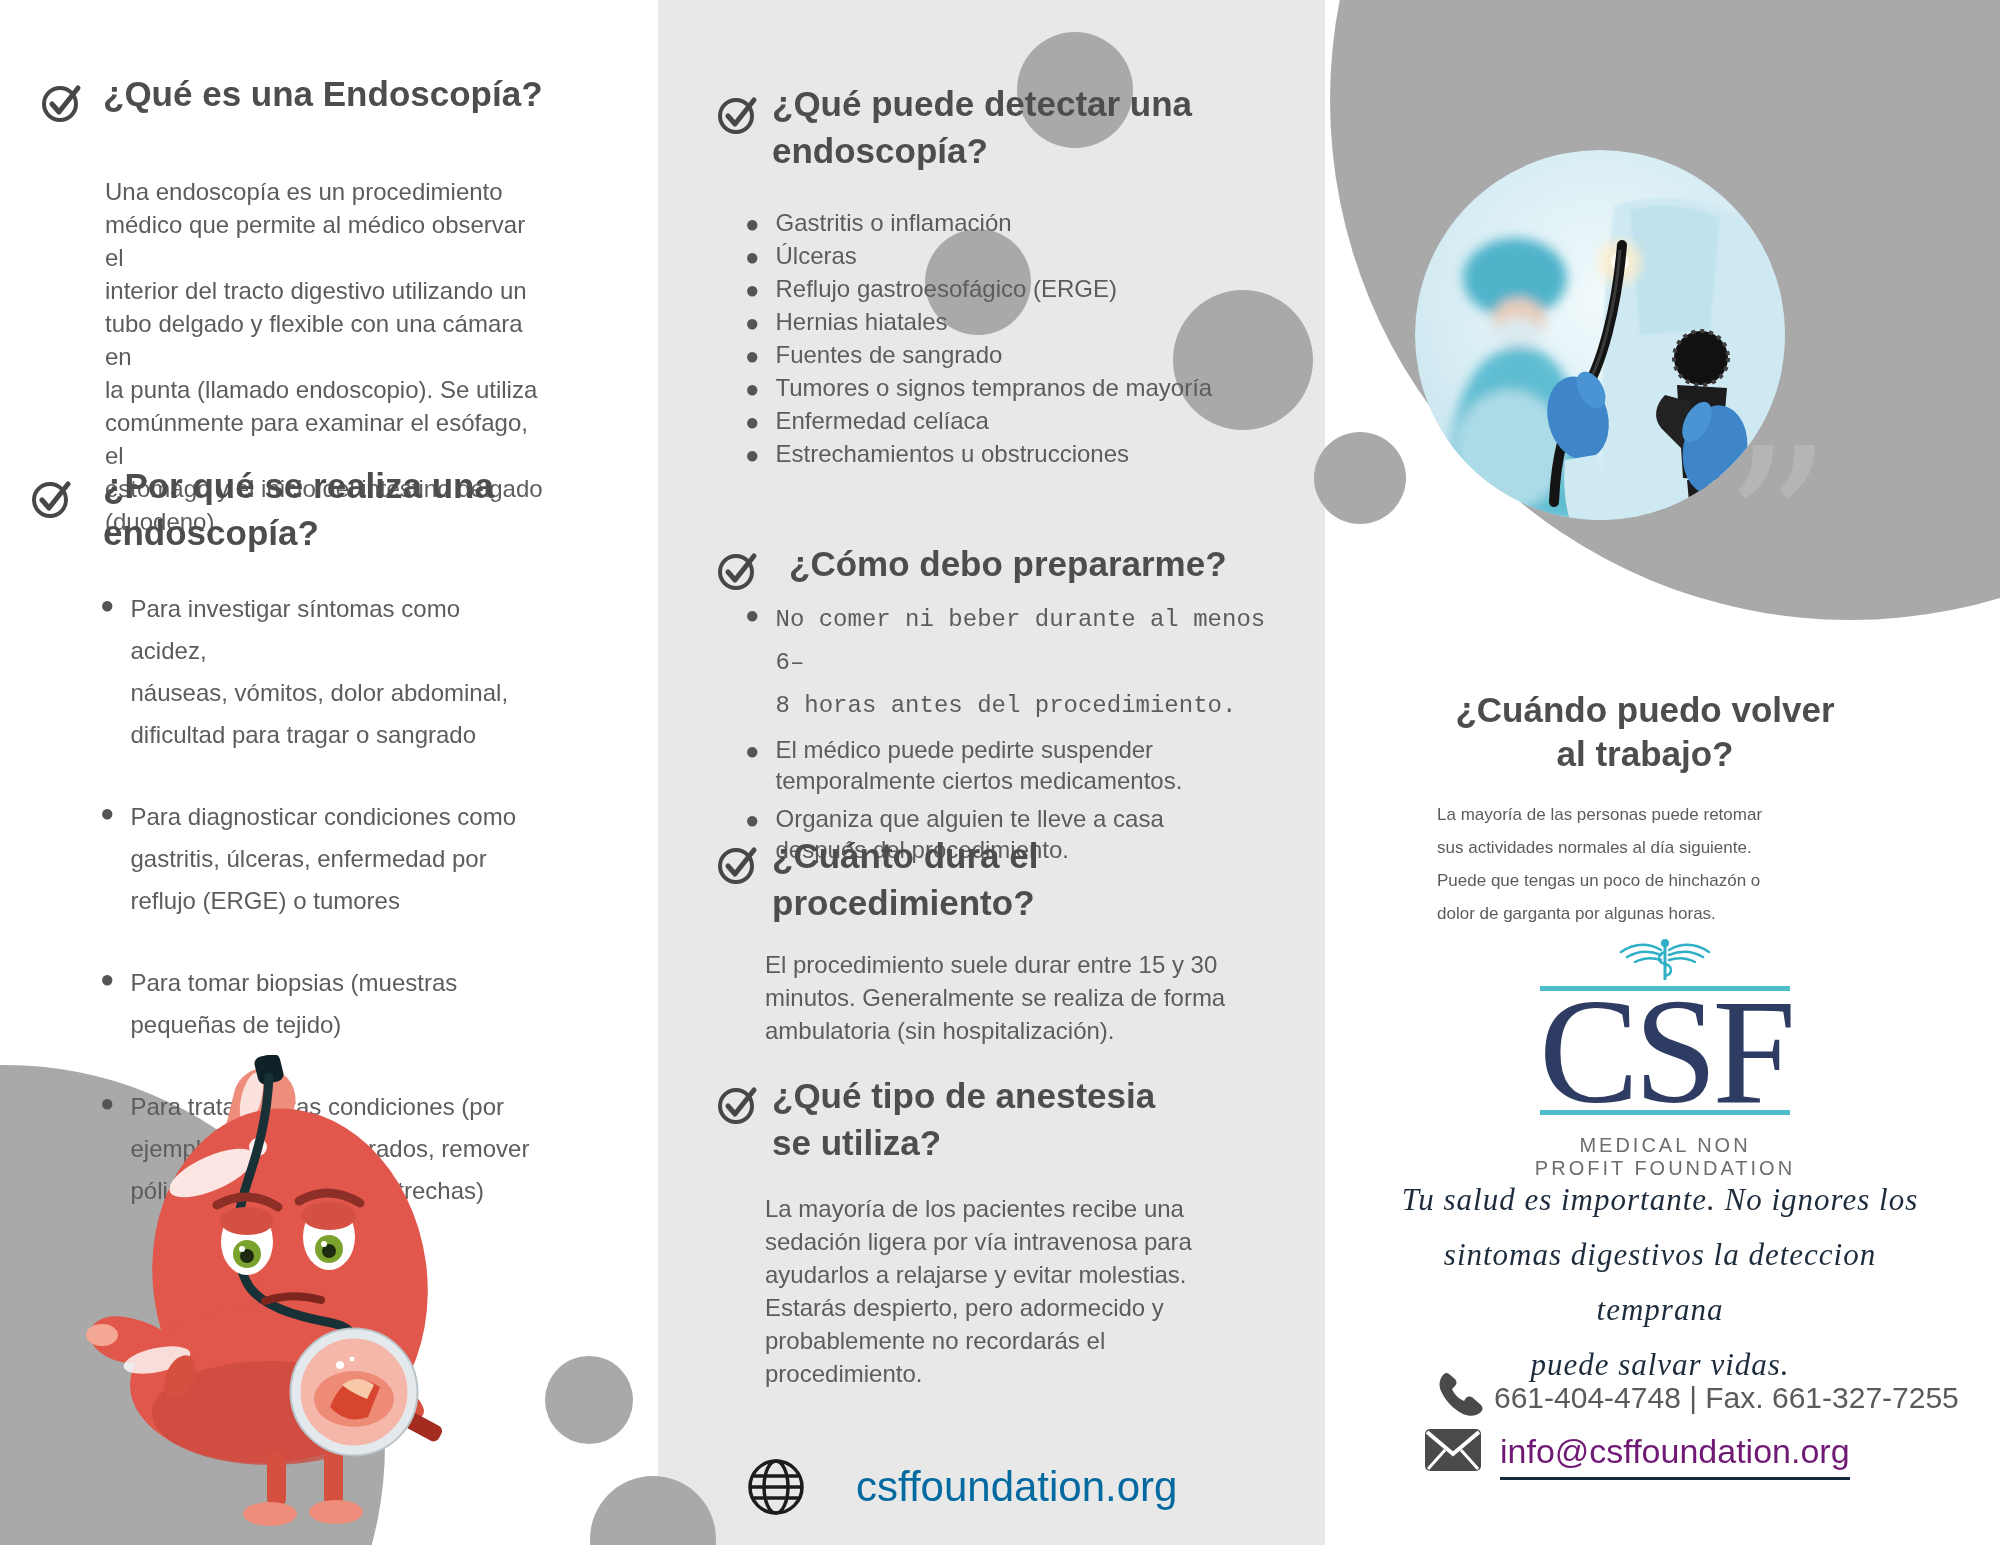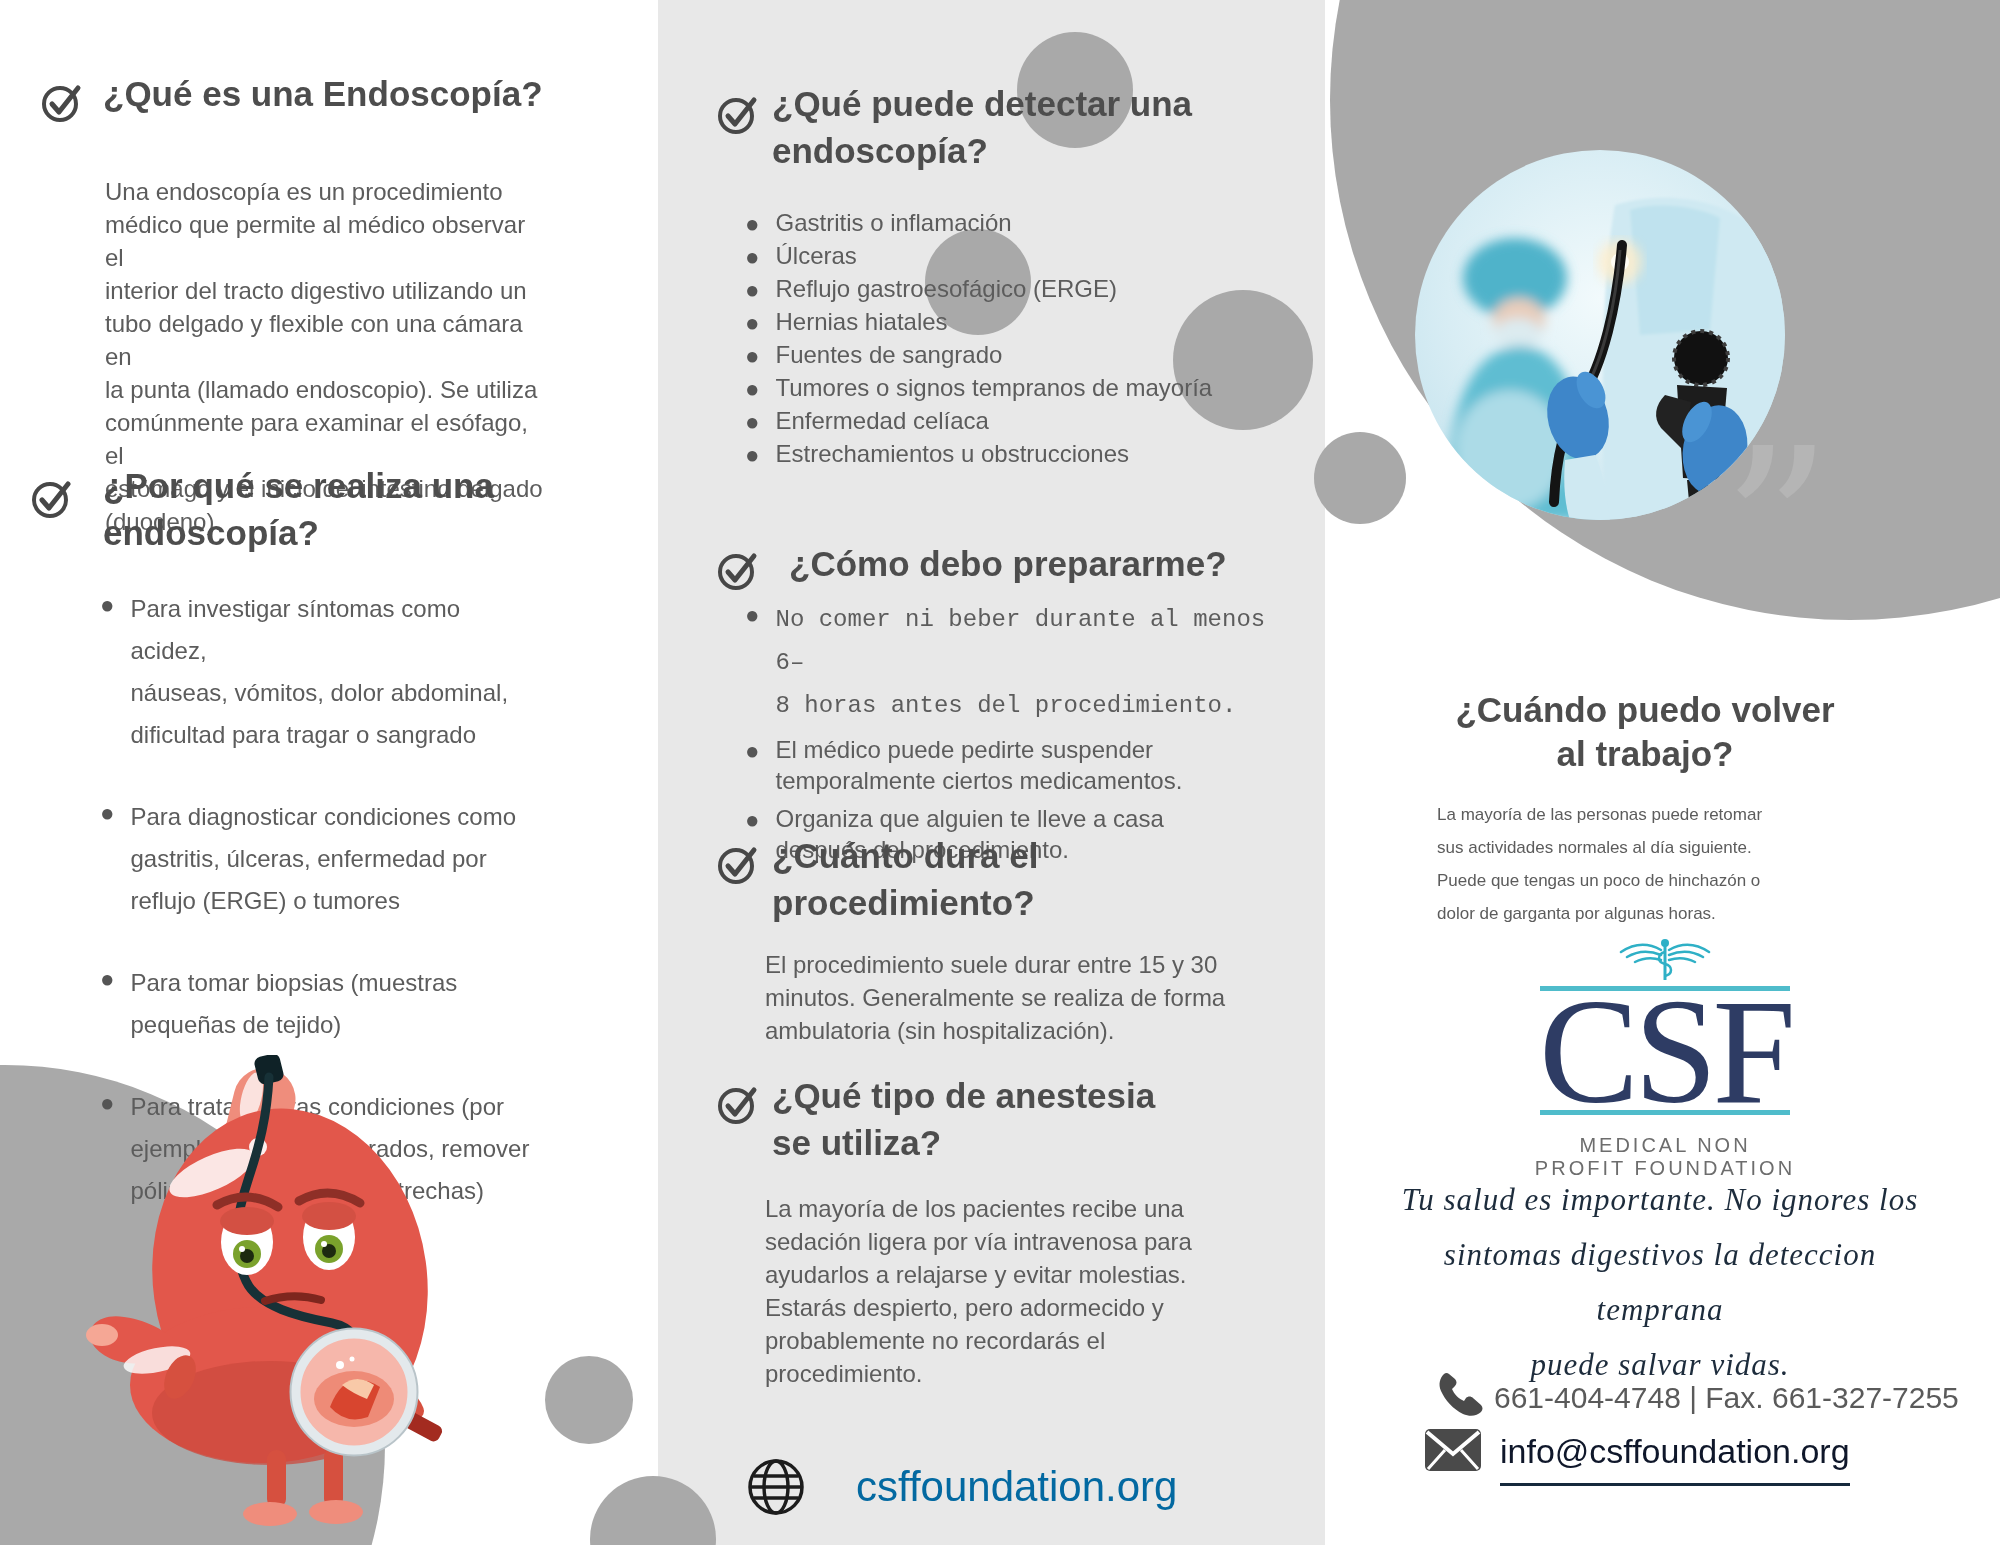--- a/index.html
+++ b/index.html
@@ -19,21 +19,21 @@
   .website{font-size:42px;color:#0369a1;}
   .r-h{font-weight:700;color:#4d4d4d;font-size:35px;line-height:44px;text-align:center;}
   .r-body{font-size:17px;line-height:33px;color:#5c5c5c;}
   .logo-acronym{font-family:Liberation Serif, serif;font-size:150px;line-height:118px;
                 color:#2e3c64;letter-spacing:-5px;text-align:center;}
   .logo-rule{position:absolute;height:5px;background:#4fbccb;}
   .logo-tagline{font-size:20px;letter-spacing:3px;color:#6d6d6d;text-align:center;}
   .script{font-family:"Liberation Serif", serif;font-style:italic;font-size:31px;line-height:55px;
           color:#1d2c3c;text-align:center;letter-spacing:1px;}
   .phone-txt{font-size:30px;color:#5a5a5a;}
-  .email-txt{font-size:34px;color:#0f172a;border-bottom:3px solid #16293c;padding-bottom:12px;}
+  .email-txt{font-size:34px;color:#701a75;border-bottom:3px solid #16293c;padding-bottom:6px;}
   .quote-mark{font-family:"DejaVu Serif", serif;font-size:215px;line-height:1;color:#b5b5b5;}
   .photo-wrap{position:absolute;left:1415px;top:150px;width:370px;height:370px;border-radius:50%;
               overflow:hidden;}
 </style>
 </head>
 <body>
 
 <div class="canvas">
 
   <div class="panel"></div>

